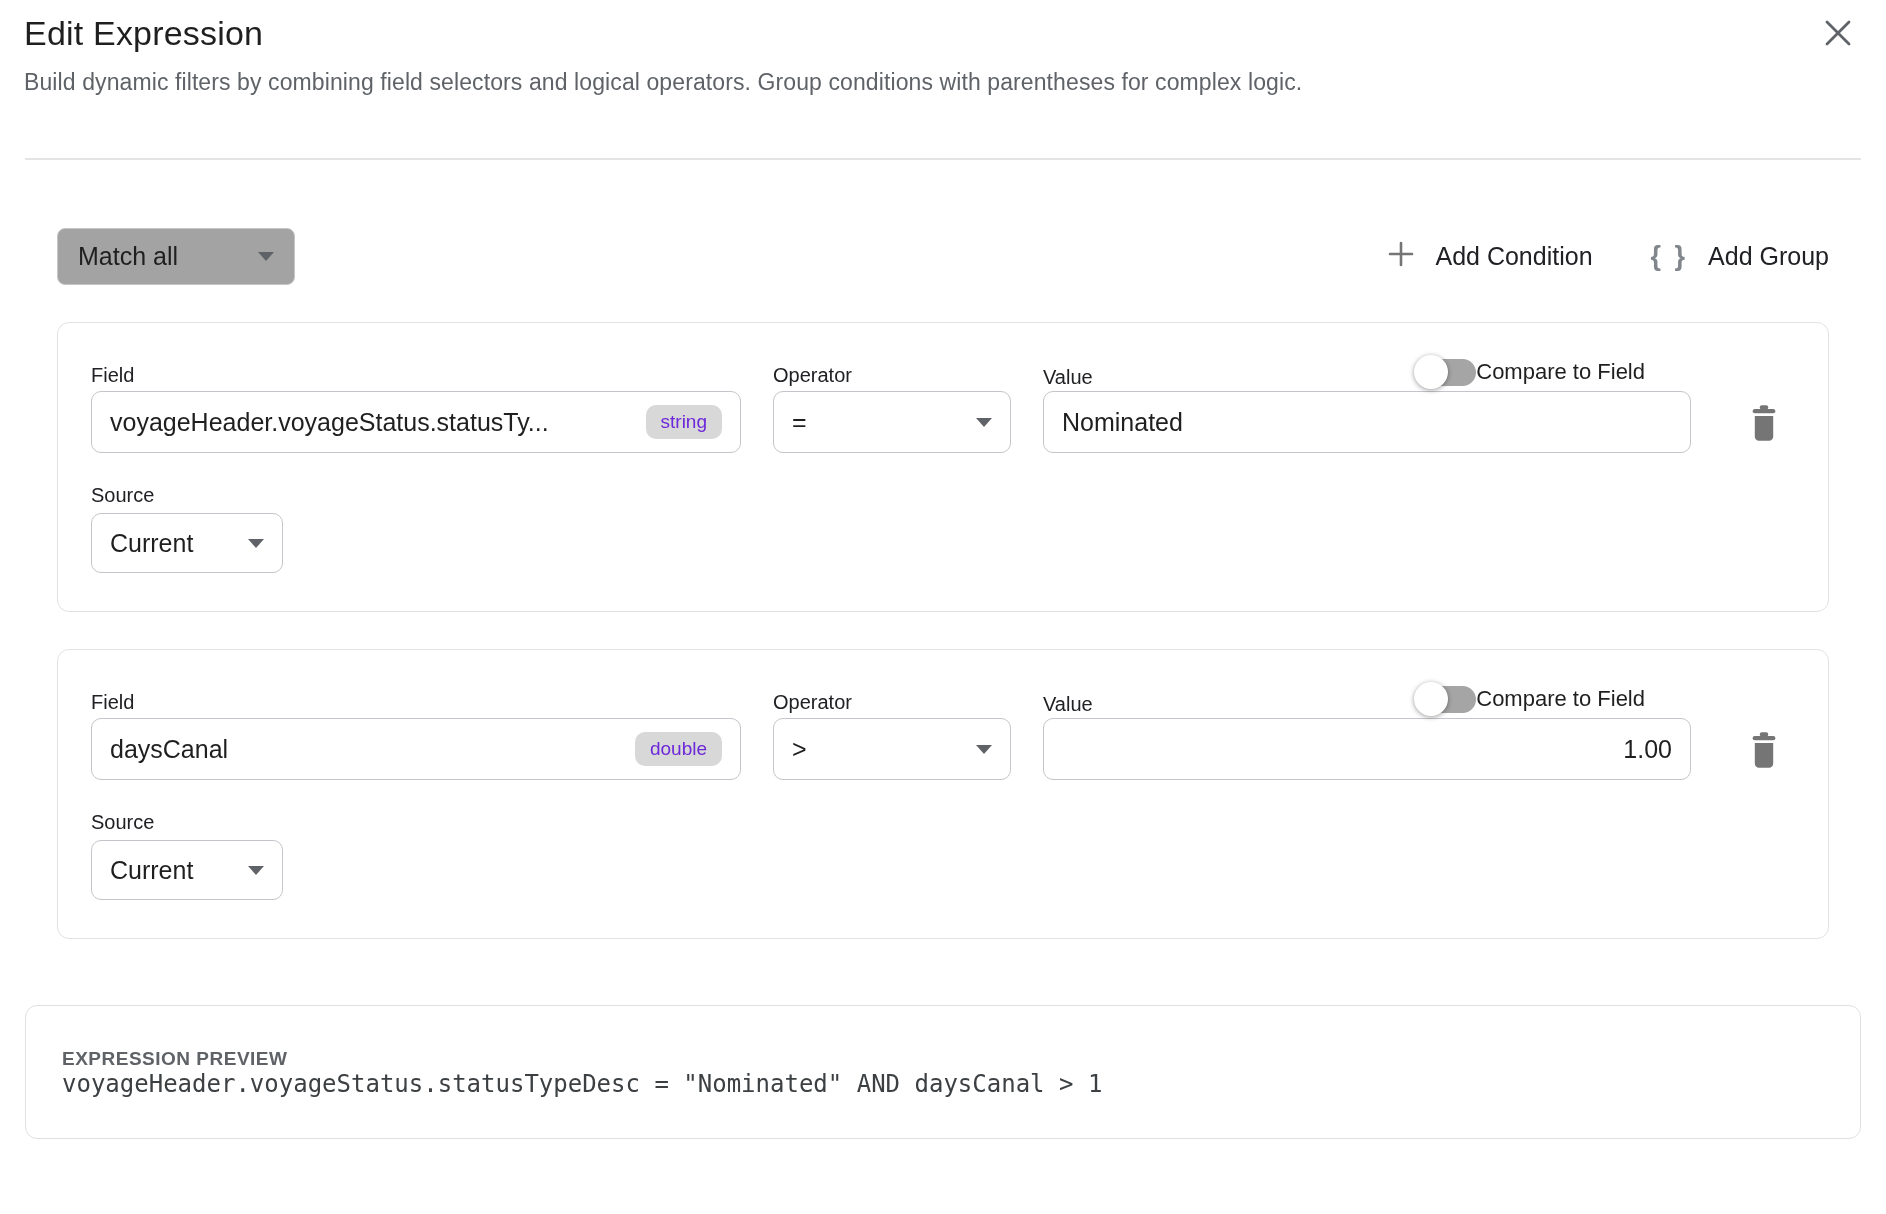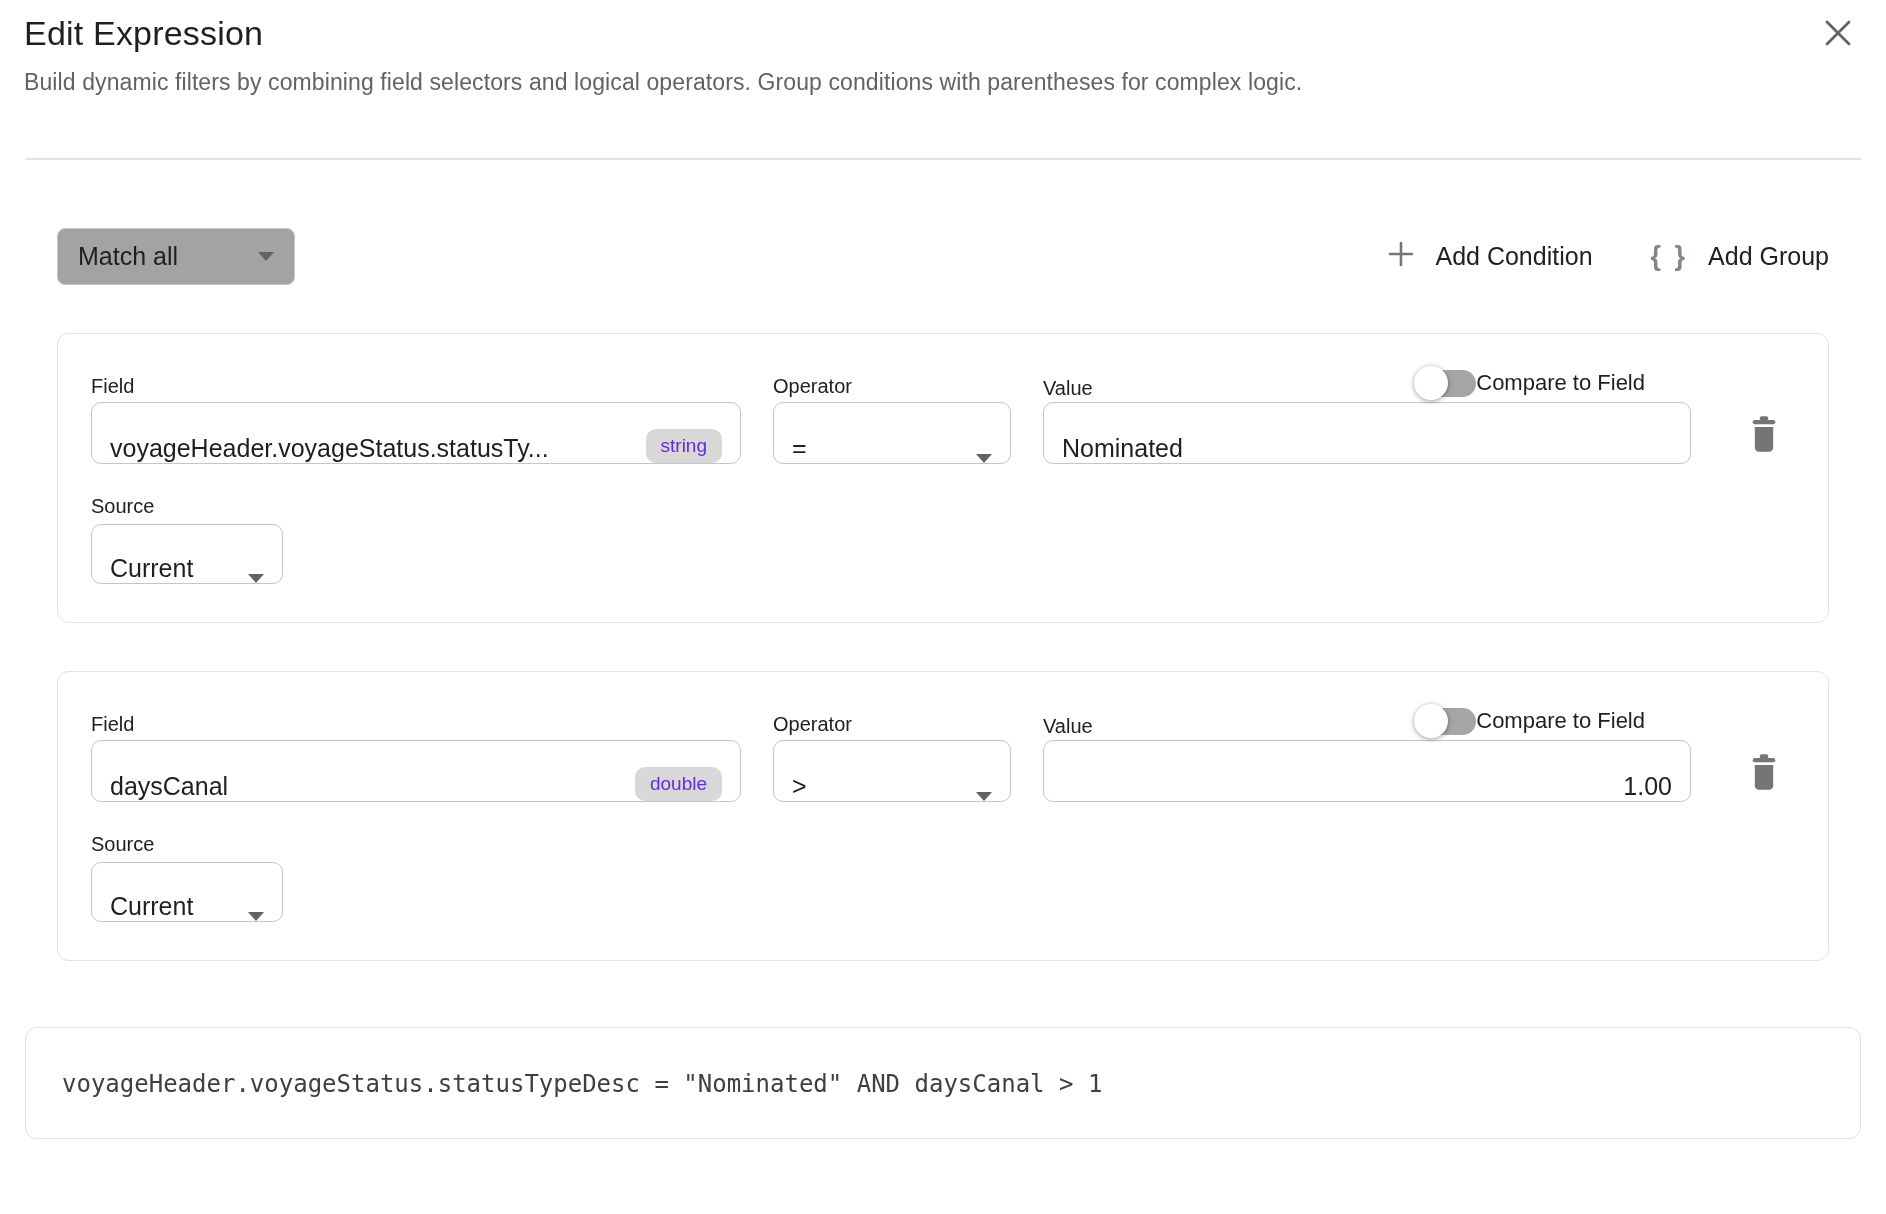--- a/index.html
+++ b/index.html
@@ -39,33 +39,33 @@
   .toolbar-actions { display: flex; align-items: center; gap: 58px; }
   .text-btn {
     display: flex; align-items: center; gap: 20px;
     background: none; border: none; cursor: pointer;
     font-size: 25px; color: #202124; font-family: inherit;
   }
   .braces-glyph { font-size: 27px; font-weight: 700; color: #80868b; letter-spacing: 3px; }
 
   
   .cond-card {
-    margin: 48px 33px 0; border: 1.5px solid #e2e2e2; border-radius: 12px;
+    margin: 37px 33px 0; border: 1.5px solid #e2e2e2; border-radius: 12px;
     padding: 30px 24px 38px 33px;
   }
   .cond-grid { display: grid; grid-template-columns: 650px 238px 648px 1fr; column-gap: 32px; }
   .ctl-label {
     height: 38px; display: flex; align-items: flex-end; padding-bottom: 4px;
     font-size: 20px; color: #202124;
   }
   .label-row { height: 38px; margin: 0; display: flex; justify-content: space-between; align-items: center; }
   .label-row .ctl-label { height: auto; padding-bottom: 0; align-self: flex-end; margin-bottom: 2px; }
   .input, .select-box {
     height: 62px; border: 1.5px solid #c2c5c9; border-radius: 10px; background: #fff;
-    display: flex; align-items: flex-end; padding: 0 18px;
+    display: flex; align-items: center; padding: 0 18px;
     font-size: 25px; color: #1f1f1f;
   }
   .field-input { justify-content: space-between; gap: 14px; }
   .field-text { white-space: nowrap; overflow: hidden; }
   .chip {
     background: #d8d8d8; color: #6d28d9; border-radius: 10px;
     font-size: 19px; padding: 6px 15px; flex: none;
   }
   .select-box { cursor: pointer; }
   .value-input.align-right { justify-content: flex-end; }
@@ -235,16 +235,17 @@
               <rect x="4" y="4.2" width="16" height="3" rx="1.5" fill="#757575"></rect>
               <path d="M5.5 9h13v14.5a3 3 0 0 1-3 3h-7a3 3 0 0 1-3-3z" fill="#757575"></path>
             </svg>
           </span>
         </button>
       </div>
     </div>
   </div>
 
   <div class="preview-card">
+    <div class="preview-heading">EXPRESSION PREVIEW</div>
     <div class="preview-code">voyageHeader.voyageStatus.statusTypeDesc = "Nominated" AND daysCanal &gt; 1</div>
   </div>
 
 </div>
 
 </body></html>

